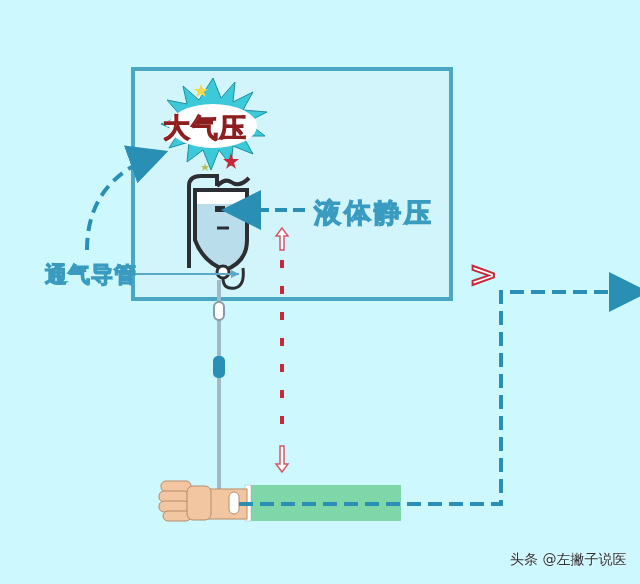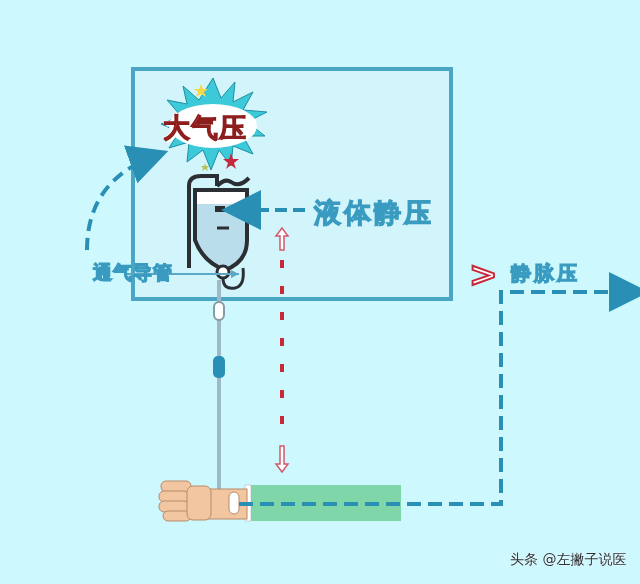--- a/index.html
+++ b/index.html
@@ -20,21 +20,21 @@
   .atm {
     left: 146px; top: 110px; font-size: 27px; color: #E8574A;
     -webkit-text-stroke: 1px #8C1E1E;
     text-shadow: 2px 2px 0 #FFFFFF, -1px -1px 0 #FFFFFF;
   }
   .hydro {
     left: 297px; top: 195px; font-size: 27px; color: #CFF3FA;
     -webkit-text-stroke: 1.2px #3A9BC1; letter-spacing: 3px;
   }
   .vent {
-    left: 28px; top: 260px; font-size: 19px; color: #4d7c0f; margin-left: 48px;
+    left: 28px; top: 260px; font-size: 22px; color: #4d7c0f;
     -webkit-text-stroke: 1.2px #3A9BC1;
   }
   .venous {
     left: 494px; top: 260px; font-size: 20px; color: #CFF3FA;
     -webkit-text-stroke: 1.2px #3A9BC1; letter-spacing: 3px;
   }
   .gt {
     left: 452px; top: 254px; font-size: 34px; color: #FFFFFF;
     -webkit-text-stroke: 2px #C8283A; font-family: "DejaVu Sans", sans-serif;
   }
@@ -108,16 +108,15 @@
       <rect x="170" y="486" width="24" height="34" rx="6" fill="#F2C6A0" stroke="#B88B6A"></rect>
     </g>
 
     <path d="M222,504 L484,504 L484,292 L620,292" fill="none" stroke="#2A8FB5" stroke-width="4" stroke-dasharray="14,7" marker-end="url(#arrBlue)"></path>
   </svg>
 
   <div class="label atm">大气压</div>
   <div class="label hydro">液体静压</div>
   <div class="label vent">通气导管</div>
   <div class="label gt">&gt;</div>
-  <div class="label venous">静脉压</div>
 
   <div class="watermark">头条 @左撇子说医</div>
 </div>
 
 </body></html>

